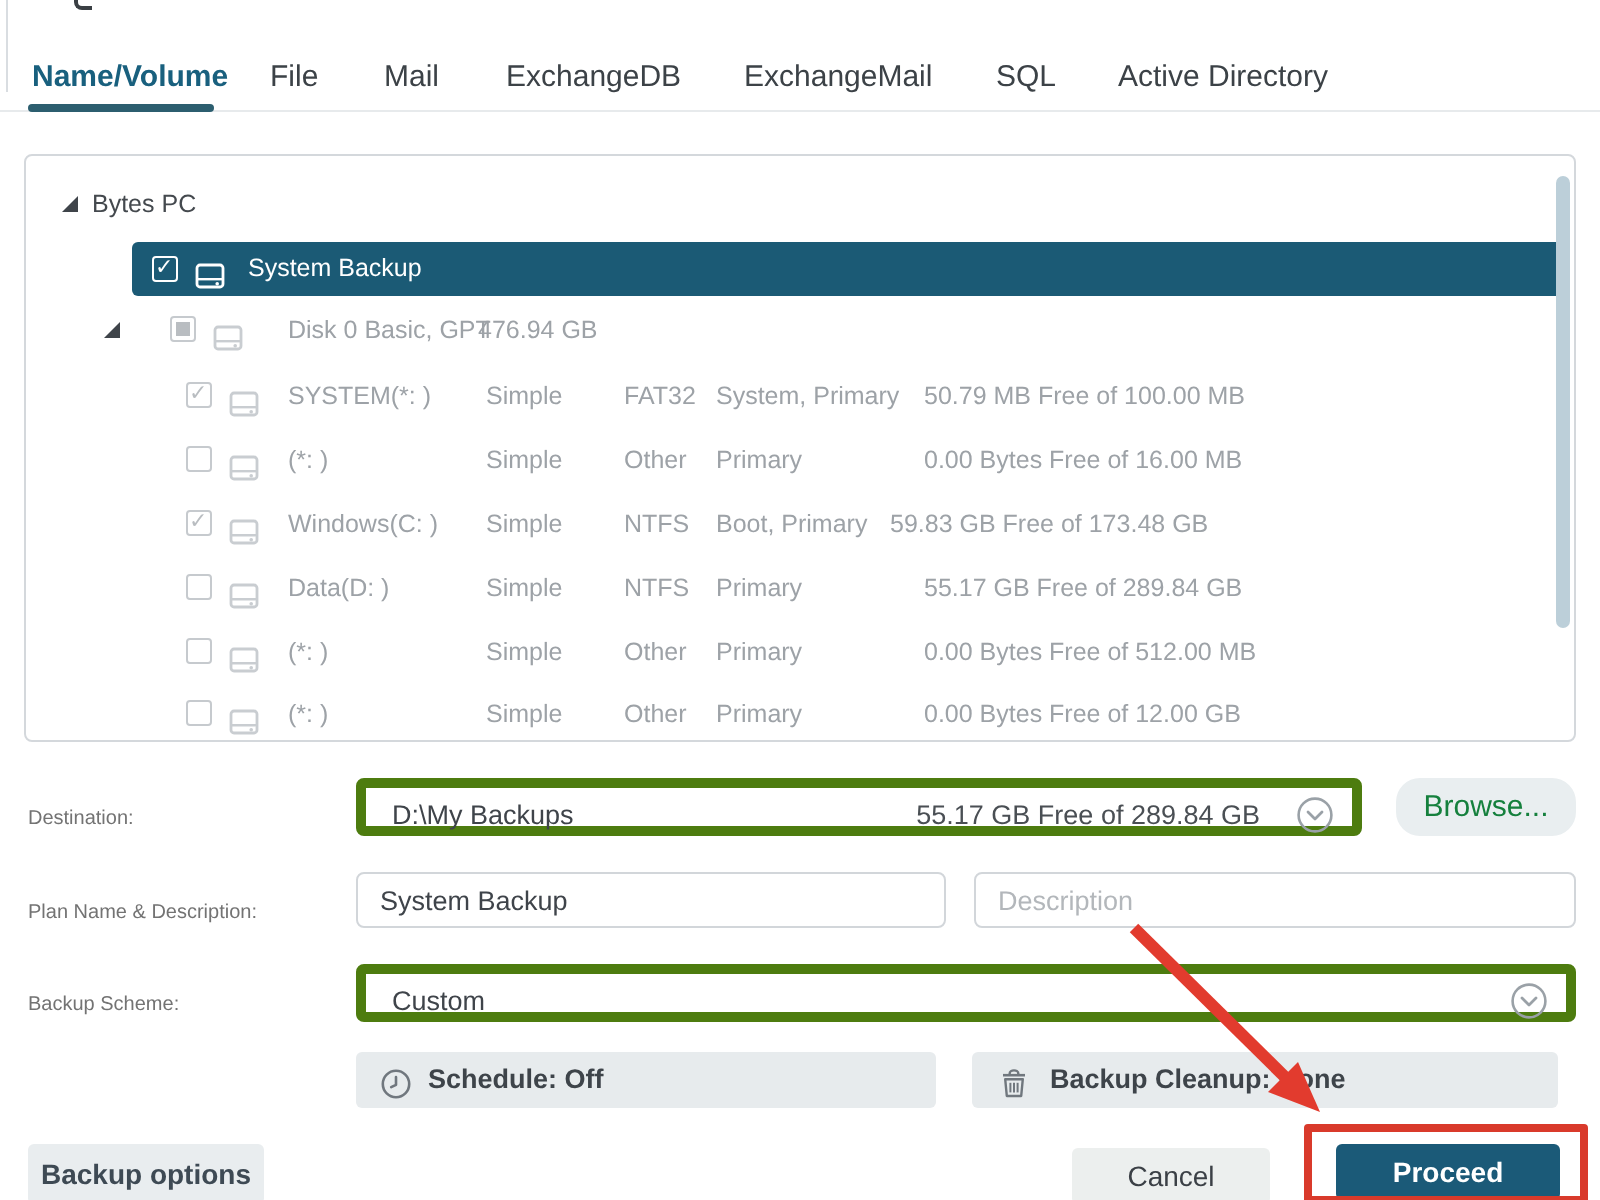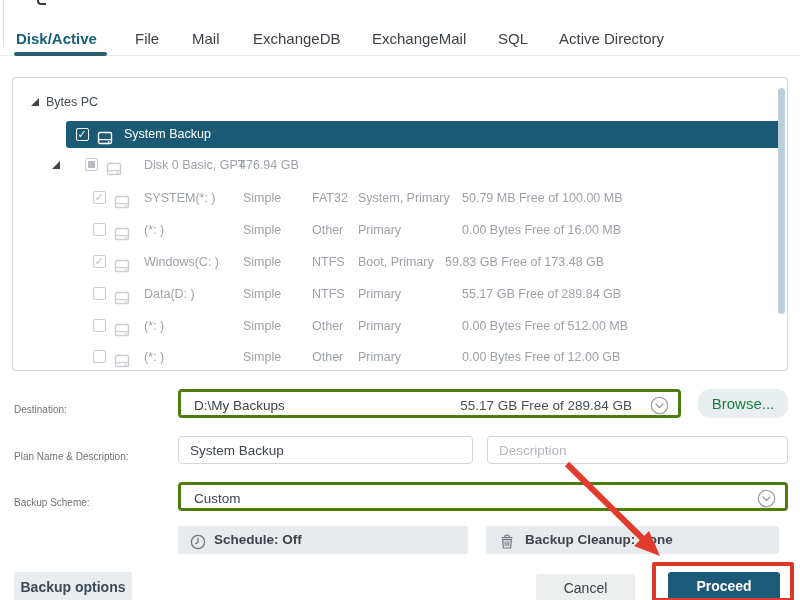--- a/index.html
+++ b/index.html
@@ -39,21 +39,21 @@
   .sel-bar { left:53px; top:43px; width:716px; height:27px; background:#1b5a75;
     border-radius:3px; color:#fff; line-height:27px; font-size:12.5px; }
   .sel-bar .cb { border-color:#fff; top:7px; }
   .sel-bar .cb.state-checked::after { color:#fff; }
   .sel-bar .disk-ic { color:#fff; }
   .scrollbar { left:765px; top:10px; width:7px; height:226px; background:#bccfd9; border-radius:3.5px; }
   .cell { position:absolute; top:0; }
 
   
   .flabel { font-size:10px; color:#737373; white-space:nowrap;margin-top:8px; }
-  .fbox { border:3px solid #4d7c0f; border-radius:4px; background:#fff; font-size:13.5px; }
+  .fbox { border:5px solid #4d7c0f; border-radius:4px; background:#fff; font-size:13.5px; }
   .combo-val { position:absolute; left:13px; top:0; line-height:27px; color:#3f444a; }
   .combo-free { position:absolute; right:46px; top:0; line-height:27px; color:#4a4f54; }
   .chev { position:absolute; right:9px; top:4px; }
   input.fld { position:absolute; border:1px solid #d2d6da; border-radius:4px;
     font-family:inherit; font-size:13.5px; color:#3f444a; padding:0 11px; outline:none; }
   input.fld::placeholder { color:#b3b7bb; }
   .greybtn { background:#e9eef0; border:none; border-radius:12px; font-family:inherit;
     font-size:15px; color:#15803d; text-align:center; cursor:pointer; }
   .bar-btn { background:#e7ebed; border-radius:3px; font-size:13.5px; font-weight:700;
     color:#3e444a; line-height:28px; cursor:pointer; white-space:nowrap; }
@@ -69,21 +69,21 @@
 </style>
 </head>
 <body>
 
 <div id="stage">
 
   <div class="abs edge-line"></div>
   <div class="abs clipped-glyph"></div>
 
   <div class="abs tab-sep"></div>
-  <div class="abs tab active" style="left:16px">Disk/Active</div>
+  <div class="abs tab active" style="left:16px">Name/Volume</div>
   <div class="abs tab" style="left:135px">File</div>
   <div class="abs tab" style="left:192px">Mail</div>
   <div class="abs tab" style="left:253px">ExchangeDB</div>
   <div class="abs tab" style="left:372px">ExchangeMail</div>
   <div class="abs tab" style="left:498px">SQL</div>
   <div class="abs tab" style="left:559px">Active Directory</div>
   <div class="abs tab-underline"></div>
 
   <div class="abs panel">
 

